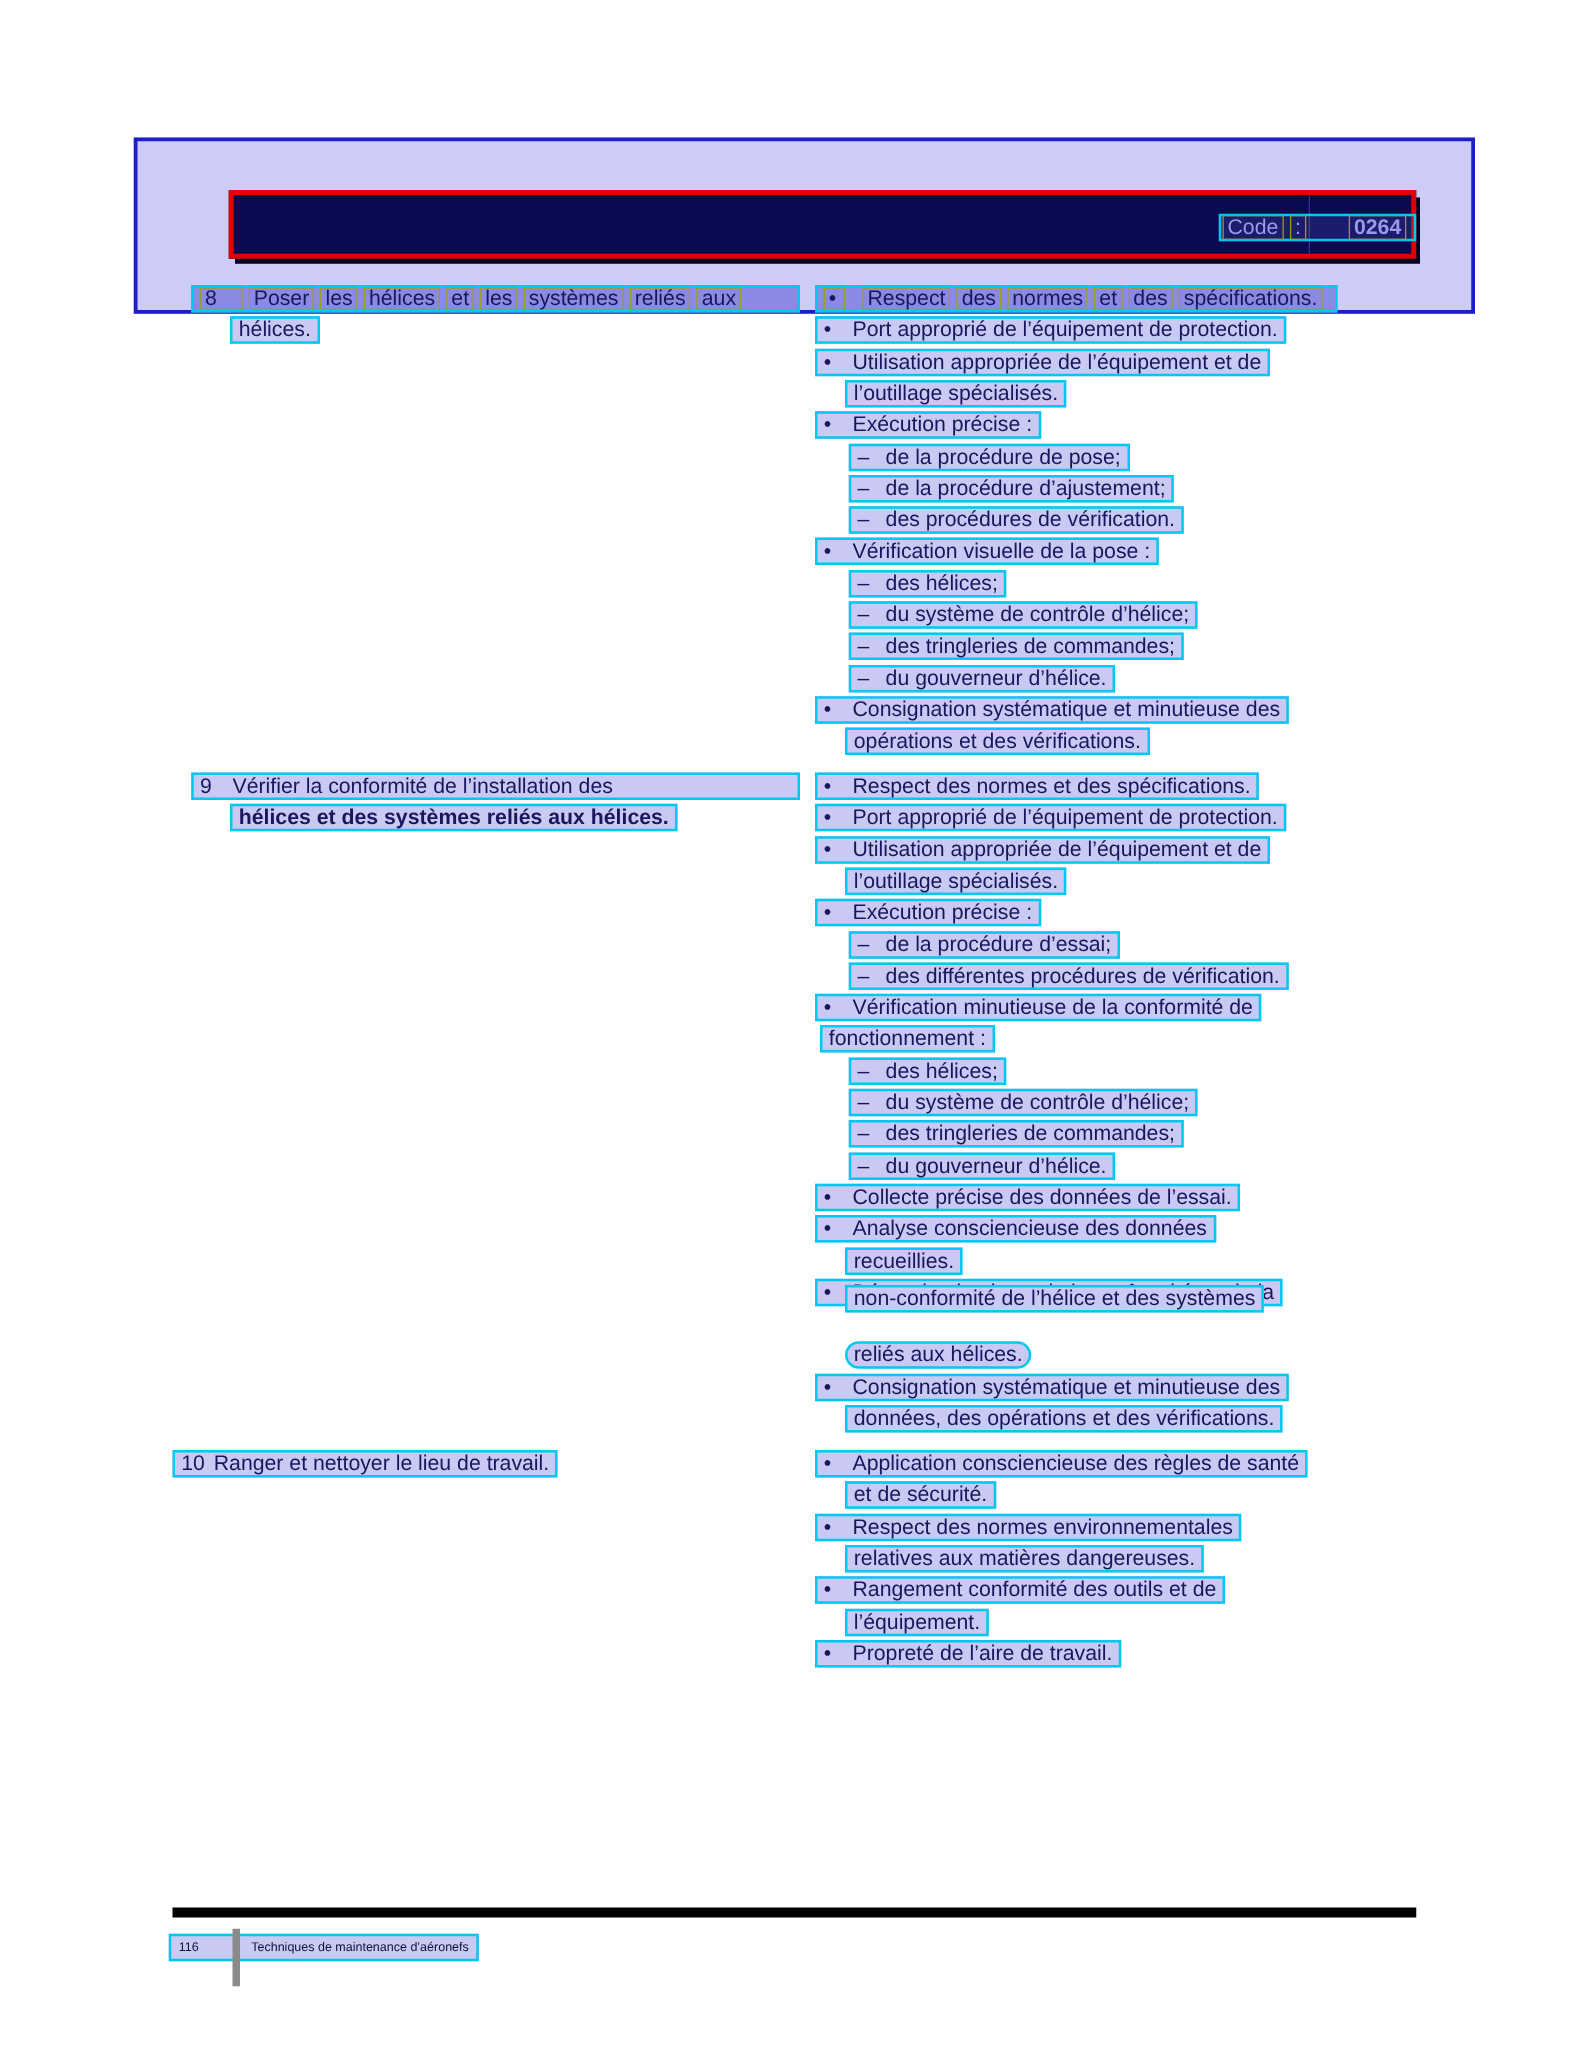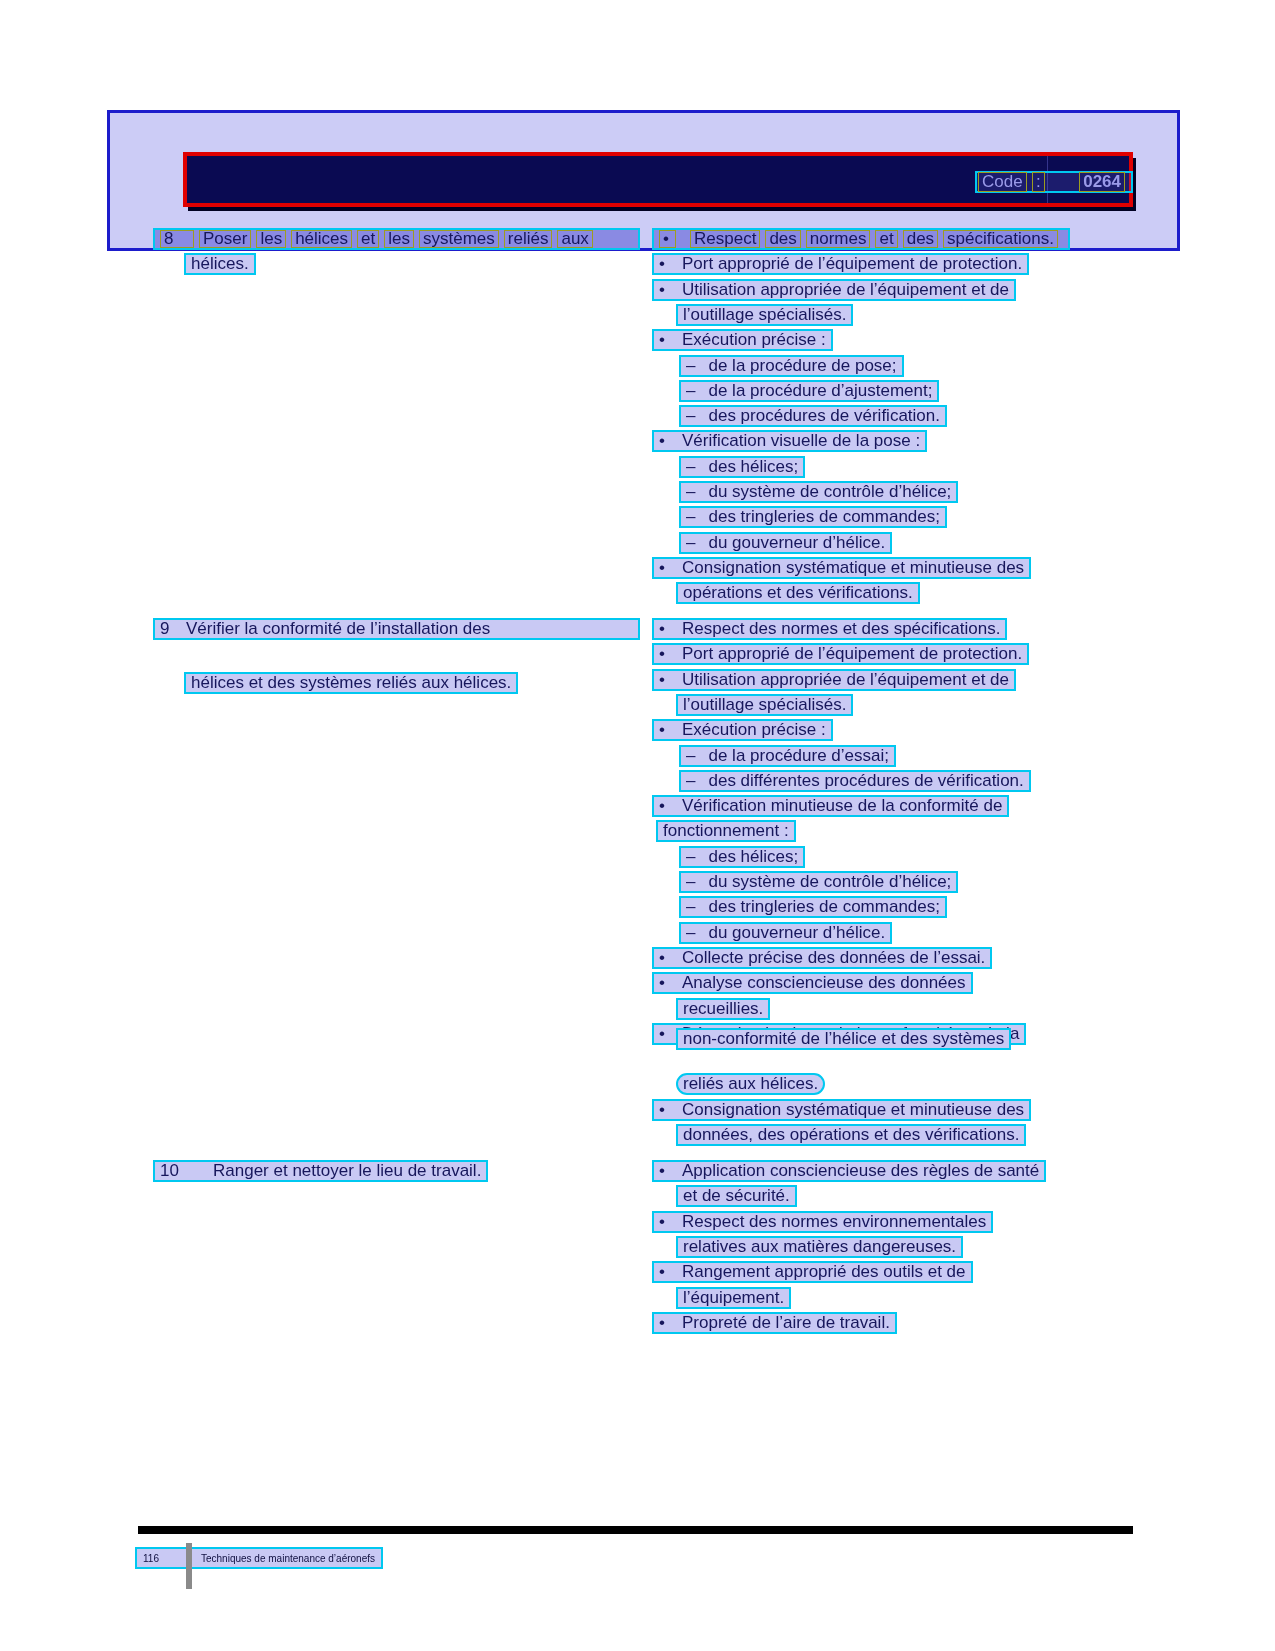--- a/index.html
+++ b/index.html
@@ -162,21 +162,21 @@
         <span class="bullet">•</span>
         <span>Consignation systématique et minutieuse des</span>
       </div>
       <div class="line" style="left: 676px; top: 582px;">
         <span>opérations et des vérifications.</span>
       </div>
       <div class="line" style="left: 153px; top: 618px; width: 487px;">
         <span class="num">9</span>
         <span>Vérifier la conformité de l’installation des</span>
       </div>
-      <div class="line" style="left: 184px; top: 672px;">
+      <div class="line" style="left: 184px; top: 643px; font-weight: bold;">
         <span>hélices et des systèmes reliés aux hélices.</span>
       </div>
       <div class="line" style="left: 652px; top: 618px;">
         <span class="bullet">•</span>
         <span>Respect des normes et des spécifications.</span>
       </div>
       <div class="line" style="left: 652px; top: 643px;">
         <span class="bullet">•</span>
         <span>Port approprié de l’équipement de protection.</span>
       </div>
@@ -243,41 +243,41 @@
       <div class="line" style="left: 676px; top: 1073px; border-radius: 11px;">
         <span>reliés aux hélices.</span>
       </div>
       <div class="line" style="left: 652px; top: 1099px;">
         <span class="bullet">•</span>
         <span>Consignation systématique et minutieuse des</span>
       </div>
       <div class="line" style="left: 676px; top: 1124px;">
         <span>données, des opérations et des vérifications.</span>
       </div>
-      <div class="line" style="left: 153px; top: 1160px; gap: 27px;">
+      <div class="line" style="left: 138px; top: 1160px;">
         <span class="num">10</span>
         <span>Ranger et nettoyer le lieu de travail.</span>
       </div>
       <div class="line" style="left: 652px; top: 1160px;">
         <span class="bullet">•</span>
         <span>Application consciencieuse des règles de santé</span>
       </div>
       <div class="line" style="left: 676px; top: 1185px;">
         <span>et de sécurité.</span>
       </div>
       <div class="line" style="left: 652px; top: 1211px;">
         <span class="bullet">•</span>
         <span>Respect des normes environnementales</span>
       </div>
       <div class="line" style="left: 676px; top: 1236px;">
         <span>relatives aux matières dangereuses.</span>
       </div>
       <div class="line" style="left: 652px; top: 1261px;">
         <span class="bullet">•</span>
-        <span>Rangement approprié des outils et de</span>
+        <span>Rangement conformité des outils et de</span>
       </div>
       <div class="line" style="left: 676px; top: 1287px;">
         <span>l’équipement.</span>
       </div>
       <div class="line" style="left: 652px; top: 1312px;">
         <span class="bullet">•</span>
         <span>Propreté de l’aire de travail.</span>
       </div>
     </div>
 

